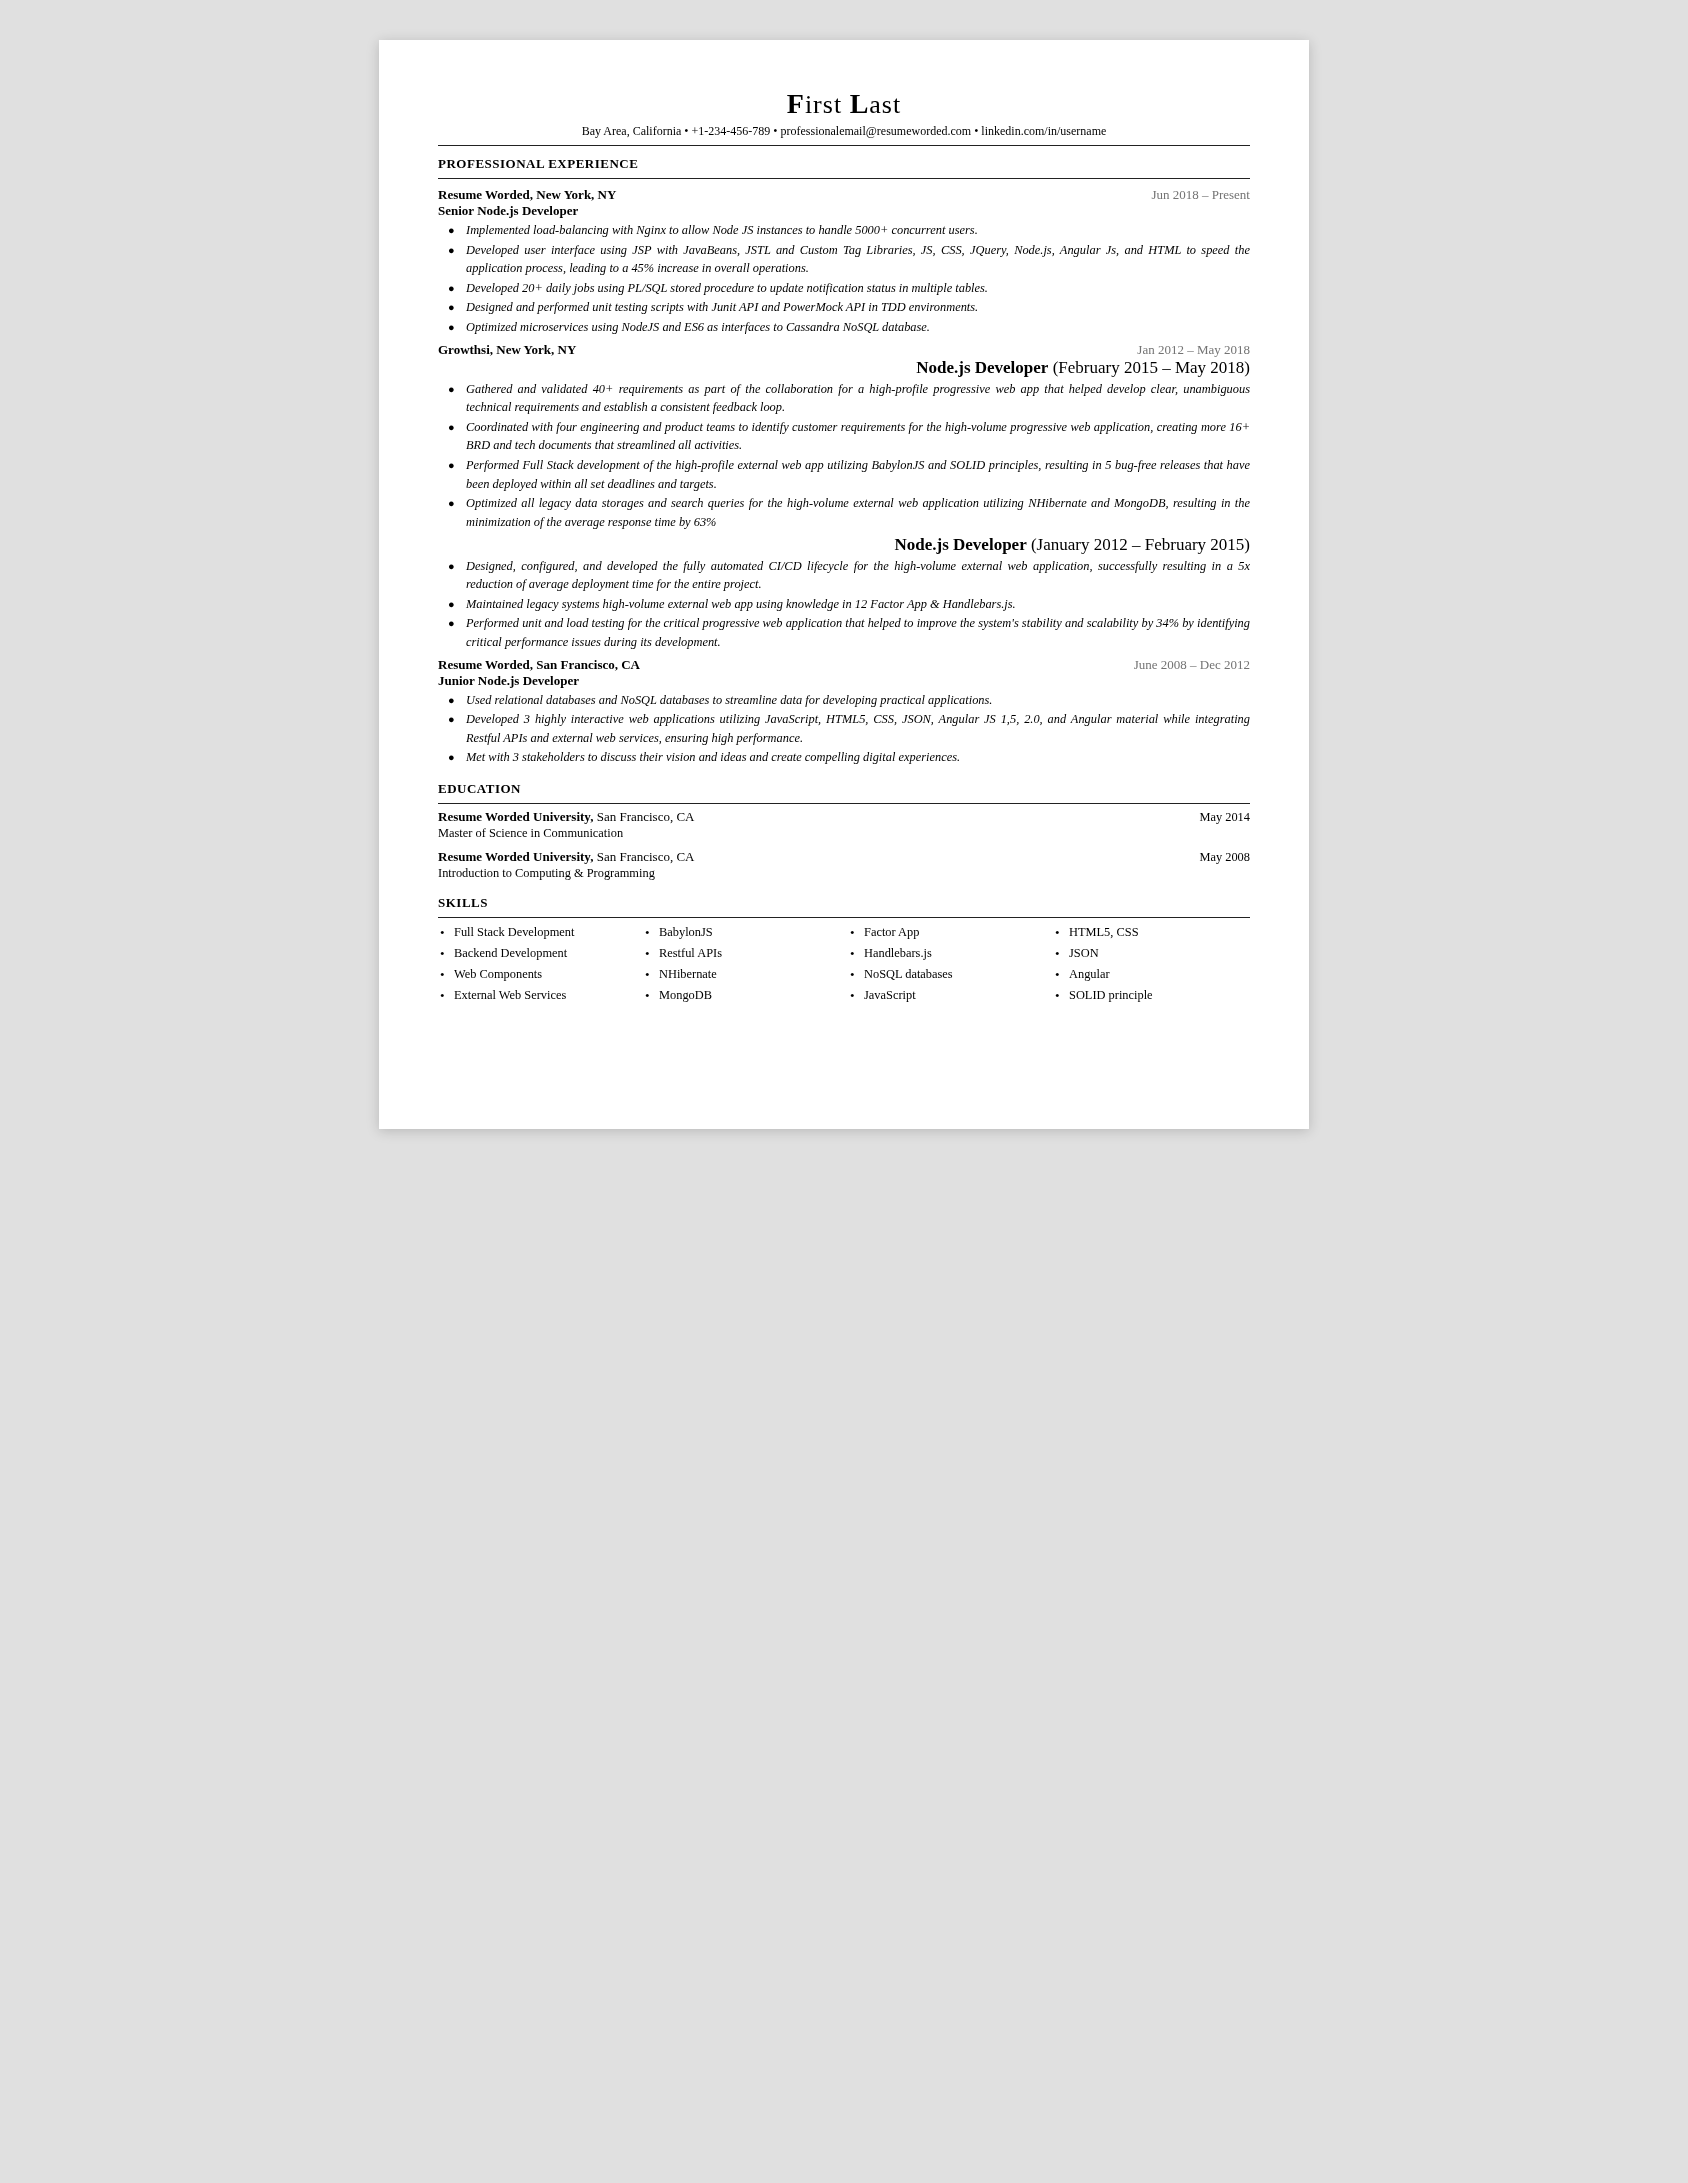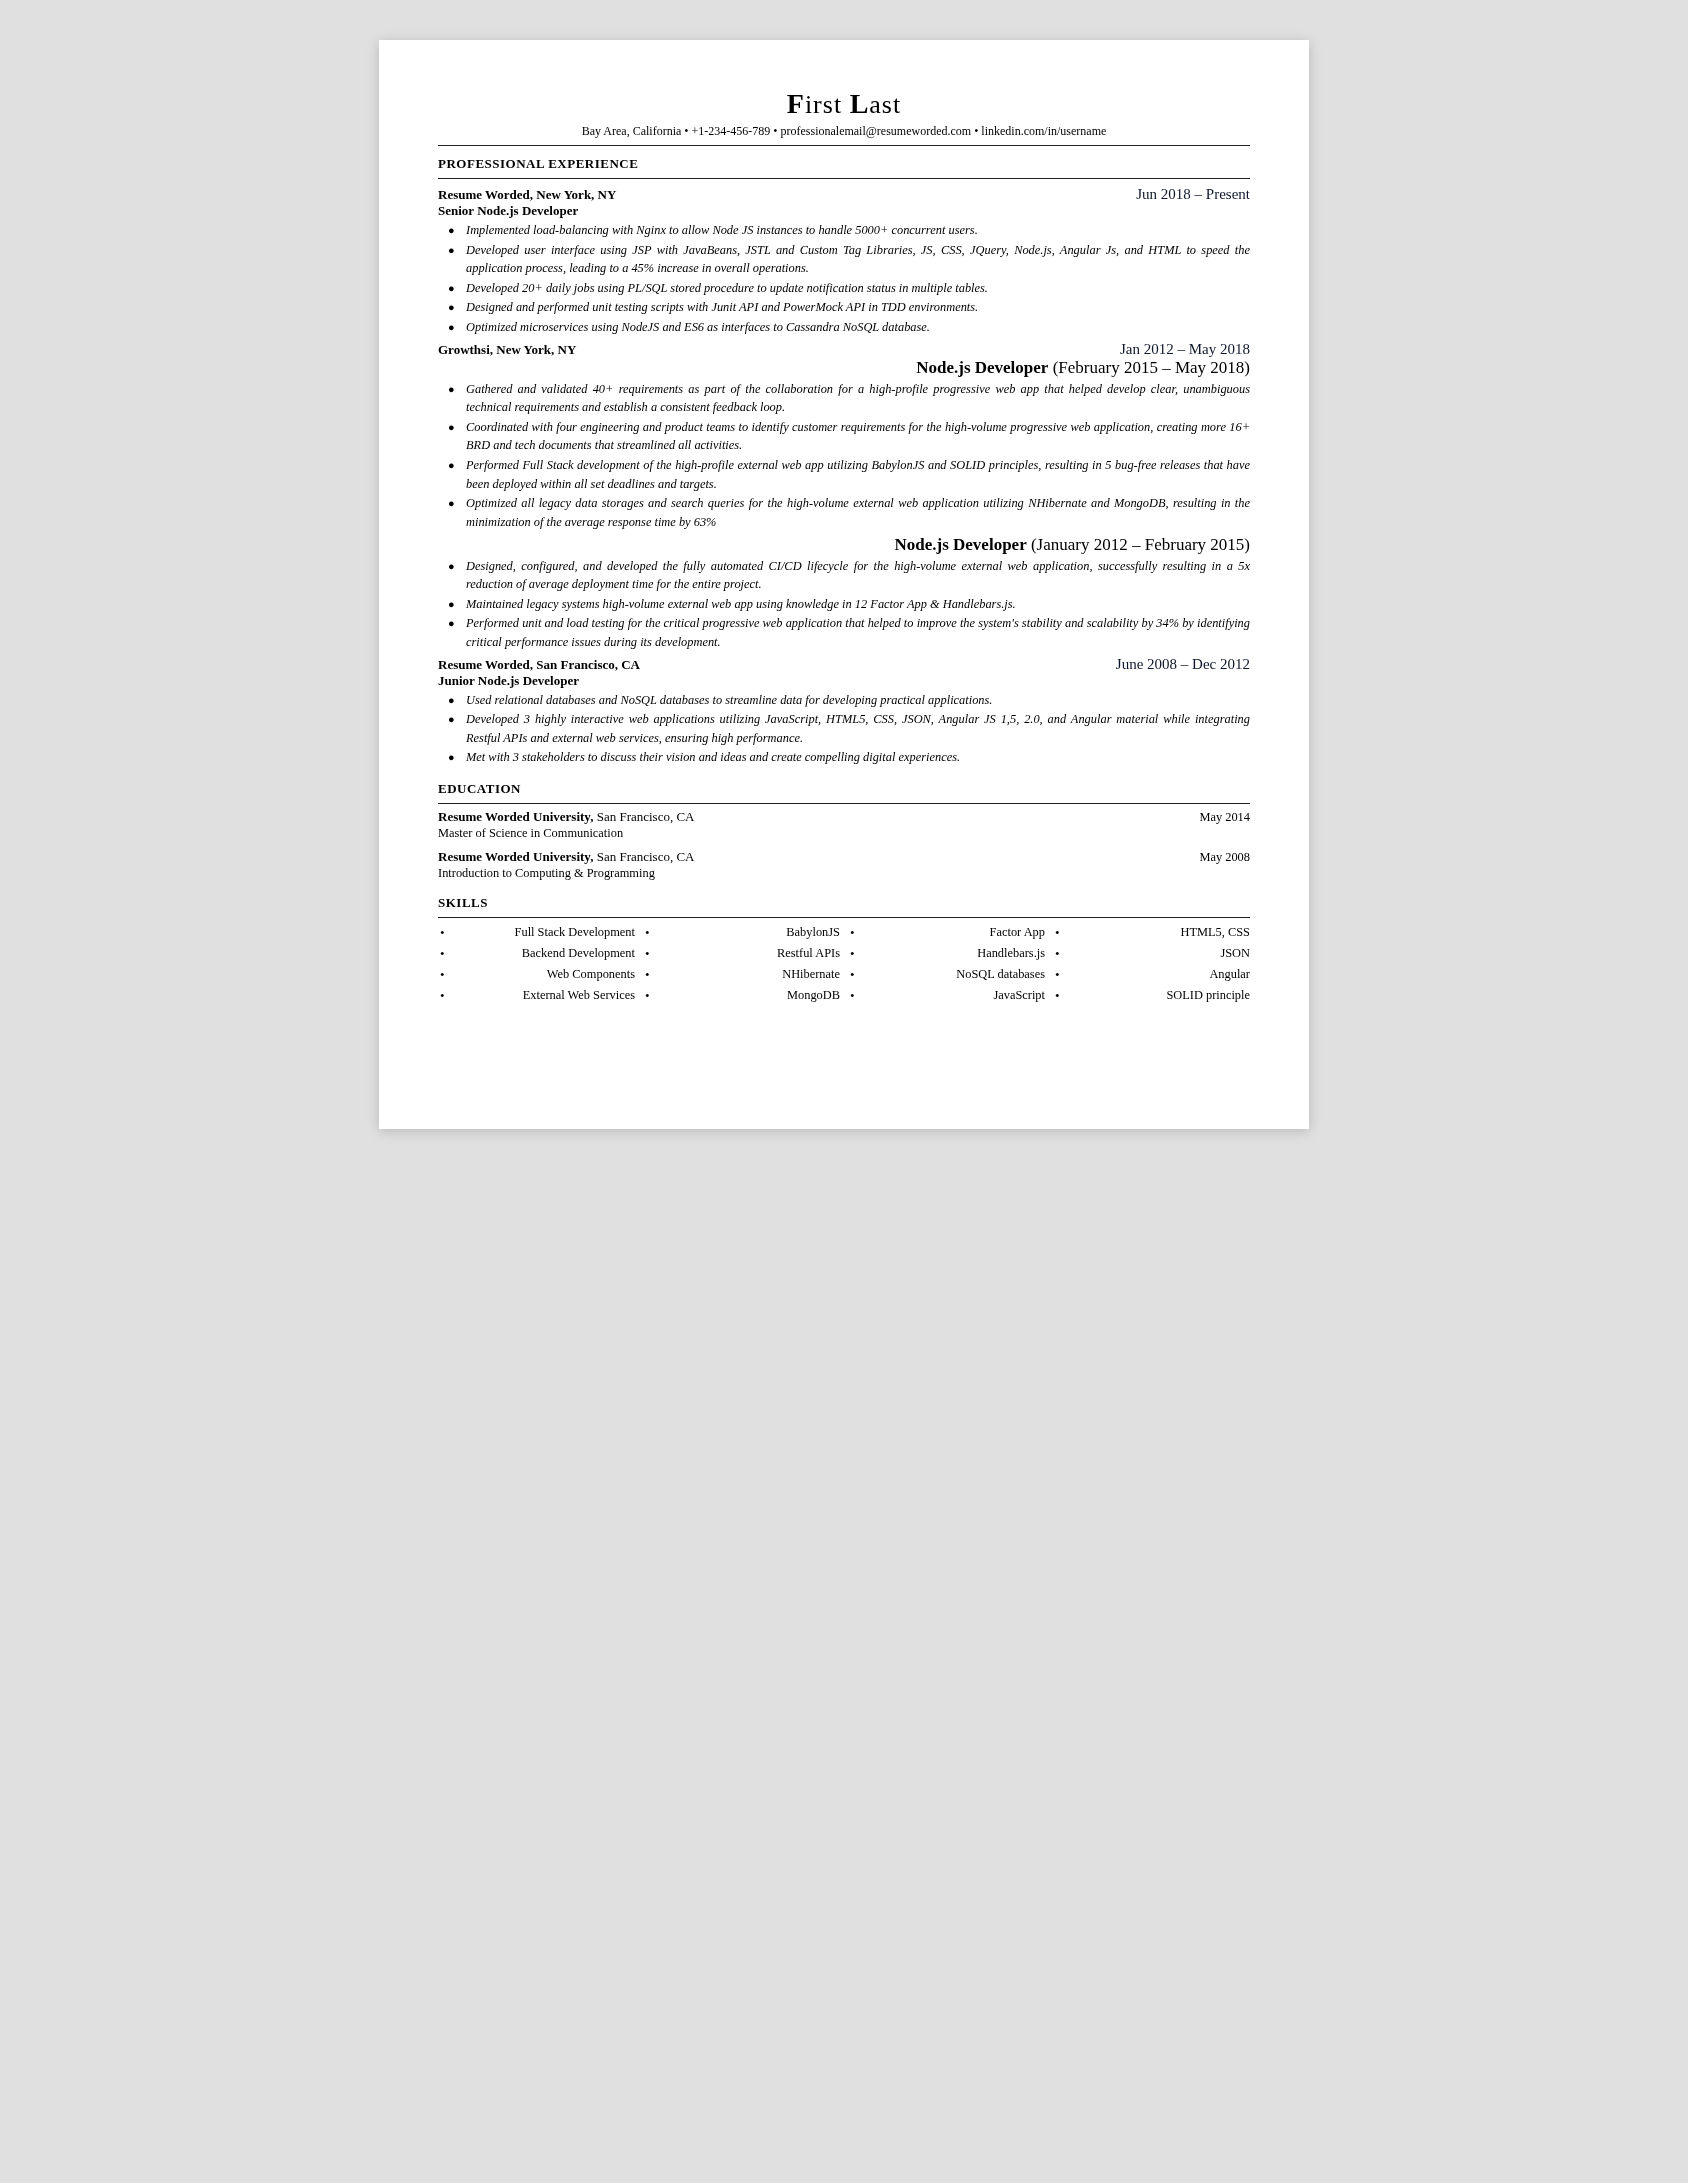--- a/index.html
+++ b/index.html
@@ -73,22 +73,22 @@
       align-items: baseline;
       margin-top: 6px;
     }
 
     .exp-company {
       font-size: 13px;
       font-weight: bold;
     }
 
     .exp-date {
-      font-size: 15px;
-      color: #0f172a;
+      font-size: 13px;
+      color: #737373;
       white-space: nowrap;
     }
 
     .exp-title {
       font-size: 13px;
       font-weight: bold;
       margin-bottom: 2px;
     }
 
     .exp-title-inline {
@@ -153,21 +153,20 @@
       font-size: 12.4px;
       margin-top: 1px;
     }
 
     
     .skills-grid {
       display: grid;
       grid-template-columns: 1fr 1fr 1fr 1fr;
       gap: 8px;
       margin-top: 4px;
-      text-align: right;
     }
 
     .skills-col ul {
       list-style: none;
       padding: 0;
     }
 
     .skills-col ul li {
       font-size: 12.4px;
       line-height: 1.7;

